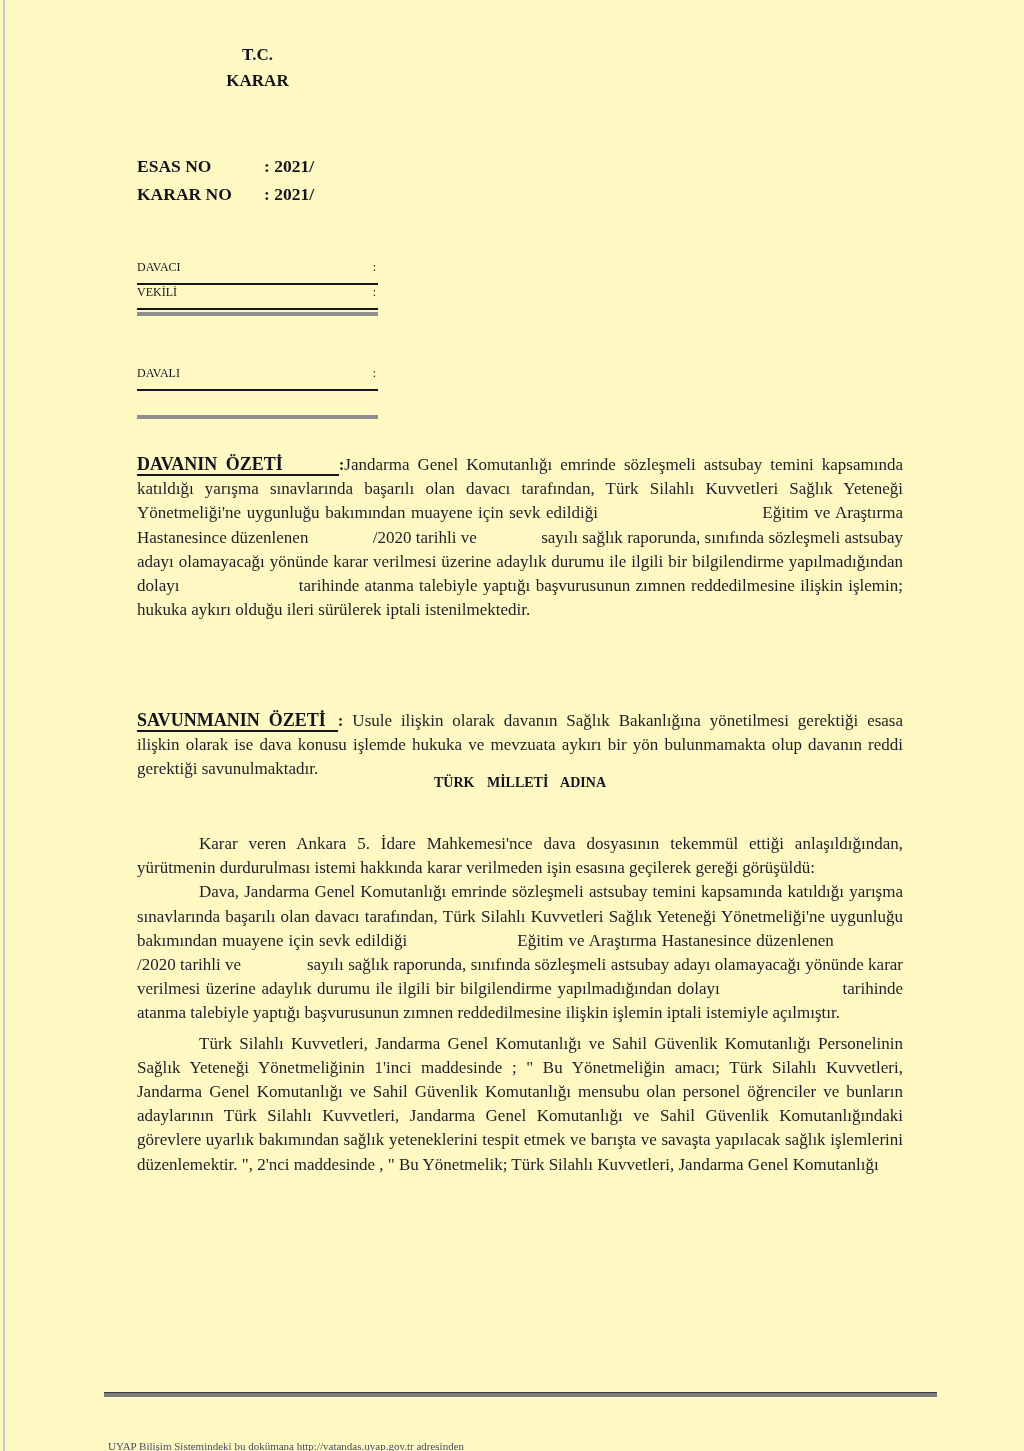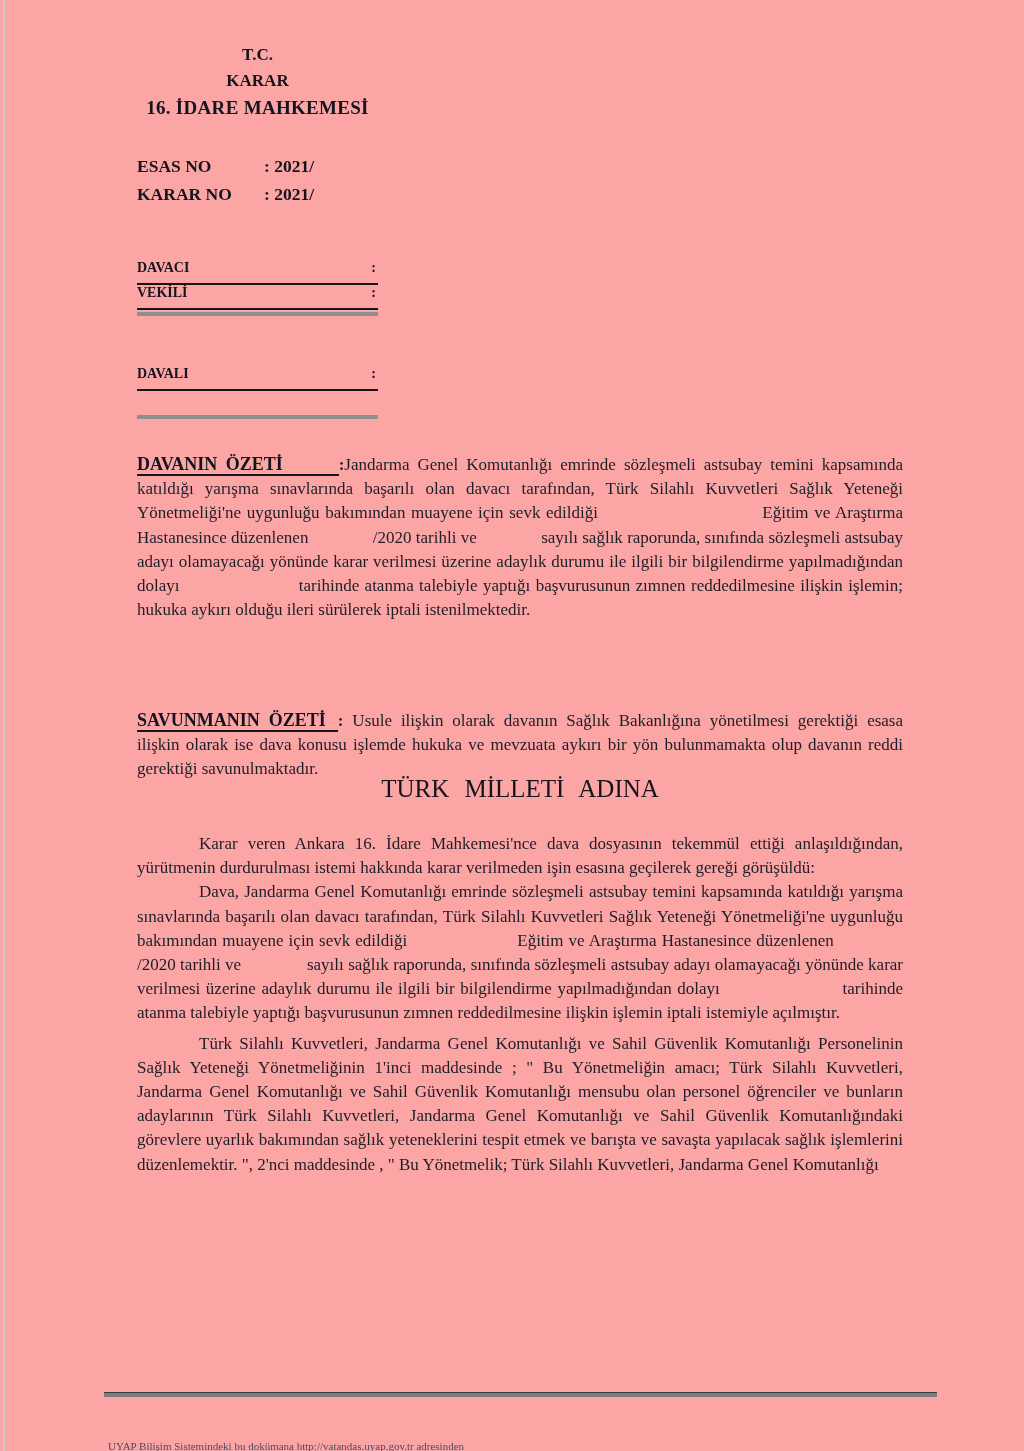--- a/index.html
+++ b/index.html
@@ -1,73 +1,72 @@
 <!DOCTYPE html>
 <html><head>
 <meta charset="utf-8">
 <style>
   html,body { margin:0; padding:0; background:#ffffff; }
   .page {
-    position:relative; width:1024px; height:1451px; background:#fca5a5;
+    position:relative; width:1024px; height:1451px; background:#fef9c3;
     font-family:"Liberation Serif", serif; color:#1e1e28; overflow:hidden;
   }
   .page-edge { position:absolute; left:3px; top:0; width:2px; height:1451px; background:#c9c9c9; }
 
   .court-header {
     position:absolute; top:42px; left:130px; width:255px; text-align:center;
     font-weight:bold; color:#14141e;
   }
   .court-header .l { font-size:17px; line-height:26px; }
   .court-header .l-big { font-size:19px; line-height:28px; letter-spacing:0.3px; }
 
   .case-numbers { position:absolute; top:152px; left:137px; font-weight:bold; font-size:17.5px; line-height:28px; color:#14141e; }
   .case-label { display:inline-block; width:127px; }
 
   .parties-top { position:absolute; top:260px; left:137px; width:241px; }
   .parties-bottom { position:absolute; top:366px; left:137px; width:241px; }
   .party-row {
     position:relative; height:23px; border-bottom:2.5px solid #15151f;
-    font-weight:bold; font-size:14px; color:#14141e;
+    font-weight:normal; font-size:12px; color:#14141e;
   }
   .party-colon { position:absolute; right:2px; top:0; }
   .redact-bar { height:4px; background:#8f8f8f; margin-top:2px; }
   .redact-bar.spaced { margin-top:24px; }
 
   .para { text-align:justify; font-size:17px; line-height:24.2px; color:#1e1e28; }
   .sec-case-summary { position:absolute; top:452px; left:137px; width:766px; }
   .sec-defense-summary { position:absolute; top:708px; left:137px; width:766px; }
   .head-ul { border-bottom:2.5px solid #15151f; font-weight:bold; font-size:18px; color:#14141e; }
   .head-sp { display:inline-block; height:1px; }
   .sp-case { width:56px; }
   .sp-def { width:12px; }
   .head-colon { font-weight:bold; color:#14141e; }
 
   .adina {
     position:absolute; top:775px; left:137px; width:766px; text-align:center;
-    font-weight:normal; font-size:25px; word-spacing:9px; color:#14141e;
+    font-weight:bold; font-size:14px; word-spacing:9px; color:#14141e;
   }
 
   .bodytext { position:absolute; top:832px; left:137px; width:766px; }
   .bodytext p { margin:0; text-indent:62px; }
   .bodytext p.gap-before { margin-top:6px; }
 
   .pagenum { position:absolute; top:1366px; left:137px; width:766px; text-align:center; font-weight:bold; font-size:16px; color:#14141e; }
   .footrule { position:absolute; top:1392px; left:104px; width:833px; height:4px; background:#7b7b7b; border-top:1.5px solid #3c3c3c; }
   .uyap { position:absolute; top:1403px; left:108px; font-size:11px; color:#4b4b66;margin-top:37px; }
 </style>
 </head>
 <body>
 
 <div class="page">
   <div class="page-edge"></div>
 
   <div class="court-header">
     <div class="l">T.C.</div>
     <div class="l">KARAR</div>
-    <div class="l l-big">16. İDARE MAHKEMESİ</div>
   </div>
 
   <div class="case-numbers">
     <div>
       <span class="case-label">ESAS NO</span><span>: 2021/</span>
     </div>
     <div>
       <span class="case-label">KARAR NO</span><span>: 2021/</span>
     </div>
   </div>
@@ -96,20 +95,20 @@
     <span class="head-ul"><span>DAVANIN ÖZETİ</span><span class="head-sp sp-case"></span></span><span class="head-colon">:</span><span>Jandarma Genel Komutanlığı emrinde sözleşmeli astsubay temini kapsamında katıldığı yarışma sınavlarında başarılı olan davacı tarafından, Türk Silahlı Kuvvetleri Sağlık Yeteneği Yönetmeliği'ne uygunluğu bakımından muayene için sevk edildiği &nbsp;&nbsp;&nbsp;&nbsp;&nbsp;&nbsp; &nbsp;&nbsp;&nbsp;&nbsp;&nbsp;&nbsp; &nbsp;&nbsp;&nbsp;&nbsp;&nbsp;&nbsp; &nbsp;&nbsp;&nbsp;&nbsp;&nbsp;&nbsp; Eğitim ve Araştırma Hastanesince düzenlenen &nbsp;&nbsp;&nbsp;&nbsp;&nbsp;&nbsp; &nbsp;&nbsp;&nbsp;&nbsp;&nbsp;&nbsp; /2020 tarihli ve &nbsp;&nbsp;&nbsp;&nbsp;&nbsp;&nbsp; &nbsp;&nbsp;&nbsp;&nbsp;&nbsp;&nbsp; sayılı sağlık raporunda, sınıfında sözleşmeli astsubay adayı olamayacağı yönünde karar verilmesi üzerine adaylık durumu ile ilgili bir bilgilendirme yapılmadığından dolayı &nbsp;&nbsp;&nbsp;&nbsp;&nbsp;&nbsp; &nbsp;&nbsp;&nbsp;&nbsp;&nbsp;&nbsp; &nbsp;&nbsp;&nbsp;&nbsp;&nbsp;&nbsp; tarihinde atanma talebiyle yaptığı başvurusunun zımnen reddedilmesine ilişkin işlemin; hukuka aykırı olduğu ileri sürülerek iptali istenilmektedir.</span>
   </div>
 
   <div class="sec-defense-summary para">
     <span class="head-ul"><span>SAVUNMANIN ÖZETİ</span><span class="head-sp sp-def"></span></span><span class="head-colon">:</span><span> Usule ilişkin olarak davanın Sağlık Bakanlığına yönetilmesi gerektiği esasa ilişkin olarak ise dava konusu işlemde hukuka ve mevzuata aykırı bir yön bulunmamakta olup davanın reddi gerektiği savunulmaktadır.</span>
   </div>
 
   <div class="adina">TÜRK MİLLETİ ADINA</div>
 
   <div class="bodytext">
-    <p class="para">Karar veren Ankara 16. İdare Mahkemesi'nce dava dosyasının tekemmül ettiği anlaşıldığından, yürütmenin durdurulması istemi hakkında karar verilmeden işin esasına geçilerek gereği görüşüldü:</p>
+    <p class="para">Karar veren Ankara 5. İdare Mahkemesi'nce dava dosyasının tekemmül ettiği anlaşıldığından, yürütmenin durdurulması istemi hakkında karar verilmeden işin esasına geçilerek gereği görüşüldü:</p>
     <p class="para">Dava, Jandarma Genel Komutanlığı emrinde sözleşmeli astsubay temini kapsamında katıldığı yarışma sınavlarında başarılı olan davacı tarafından, Türk Silahlı Kuvvetleri Sağlık Yeteneği Yönetmeliği'ne uygunluğu bakımından muayene için sevk edildiği &nbsp;&nbsp;&nbsp;&nbsp;&nbsp;&nbsp; &nbsp;&nbsp;&nbsp;&nbsp;&nbsp;&nbsp; &nbsp;&nbsp;&nbsp;&nbsp;&nbsp;&nbsp; Eğitim ve Araştırma Hastanesince düzenlenen &nbsp;&nbsp;&nbsp;&nbsp;&nbsp;&nbsp; &nbsp;&nbsp;&nbsp;&nbsp;&nbsp;&nbsp; /2020 tarihli ve &nbsp;&nbsp;&nbsp;&nbsp;&nbsp;&nbsp; &nbsp;&nbsp;&nbsp;&nbsp;&nbsp;&nbsp; sayılı sağlık raporunda, sınıfında sözleşmeli astsubay adayı olamayacağı yönünde karar verilmesi üzerine adaylık durumu ile ilgili bir bilgilendirme yapılmadığından dolayı &nbsp;&nbsp;&nbsp;&nbsp;&nbsp;&nbsp; &nbsp;&nbsp;&nbsp;&nbsp;&nbsp;&nbsp; &nbsp;&nbsp;&nbsp;&nbsp;&nbsp;&nbsp; tarihinde atanma talebiyle yaptığı başvurusunun zımnen reddedilmesine ilişkin işlemin iptali istemiyle açılmıştır.</p>
     <p class="para gap-before">Türk Silahlı Kuvvetleri, Jandarma Genel Komutanlığı ve Sahil Güvenlik Komutanlığı Personelinin Sağlık Yeteneği Yönetmeliğinin 1'inci maddesinde ; " Bu Yönetmeliğin amacı; Türk Silahlı Kuvvetleri, Jandarma Genel Komutanlığı ve Sahil Güvenlik Komutanlığı mensubu olan personel öğrenciler ve bunların adaylarının Türk Silahlı Kuvvetleri, Jandarma Genel Komutanlığı ve Sahil Güvenlik Komutanlığındaki görevlere uyarlık bakımından sağlık yeteneklerini tespit etmek ve barışta ve savaşta yapılacak sağlık işlemlerini düzenlemektir. ", 2'nci maddesinde , " Bu Yönetmelik; Türk Silahlı Kuvvetleri, Jandarma Genel Komutanlığı</p>
   </div>
 
   <div class="footrule"></div>
   <div class="uyap">UYAP Bilişim Sistemindeki bu dokümana http://vatandas.uyap.gov.tr adresinden</div>
 </div>
 
 </body></html>

